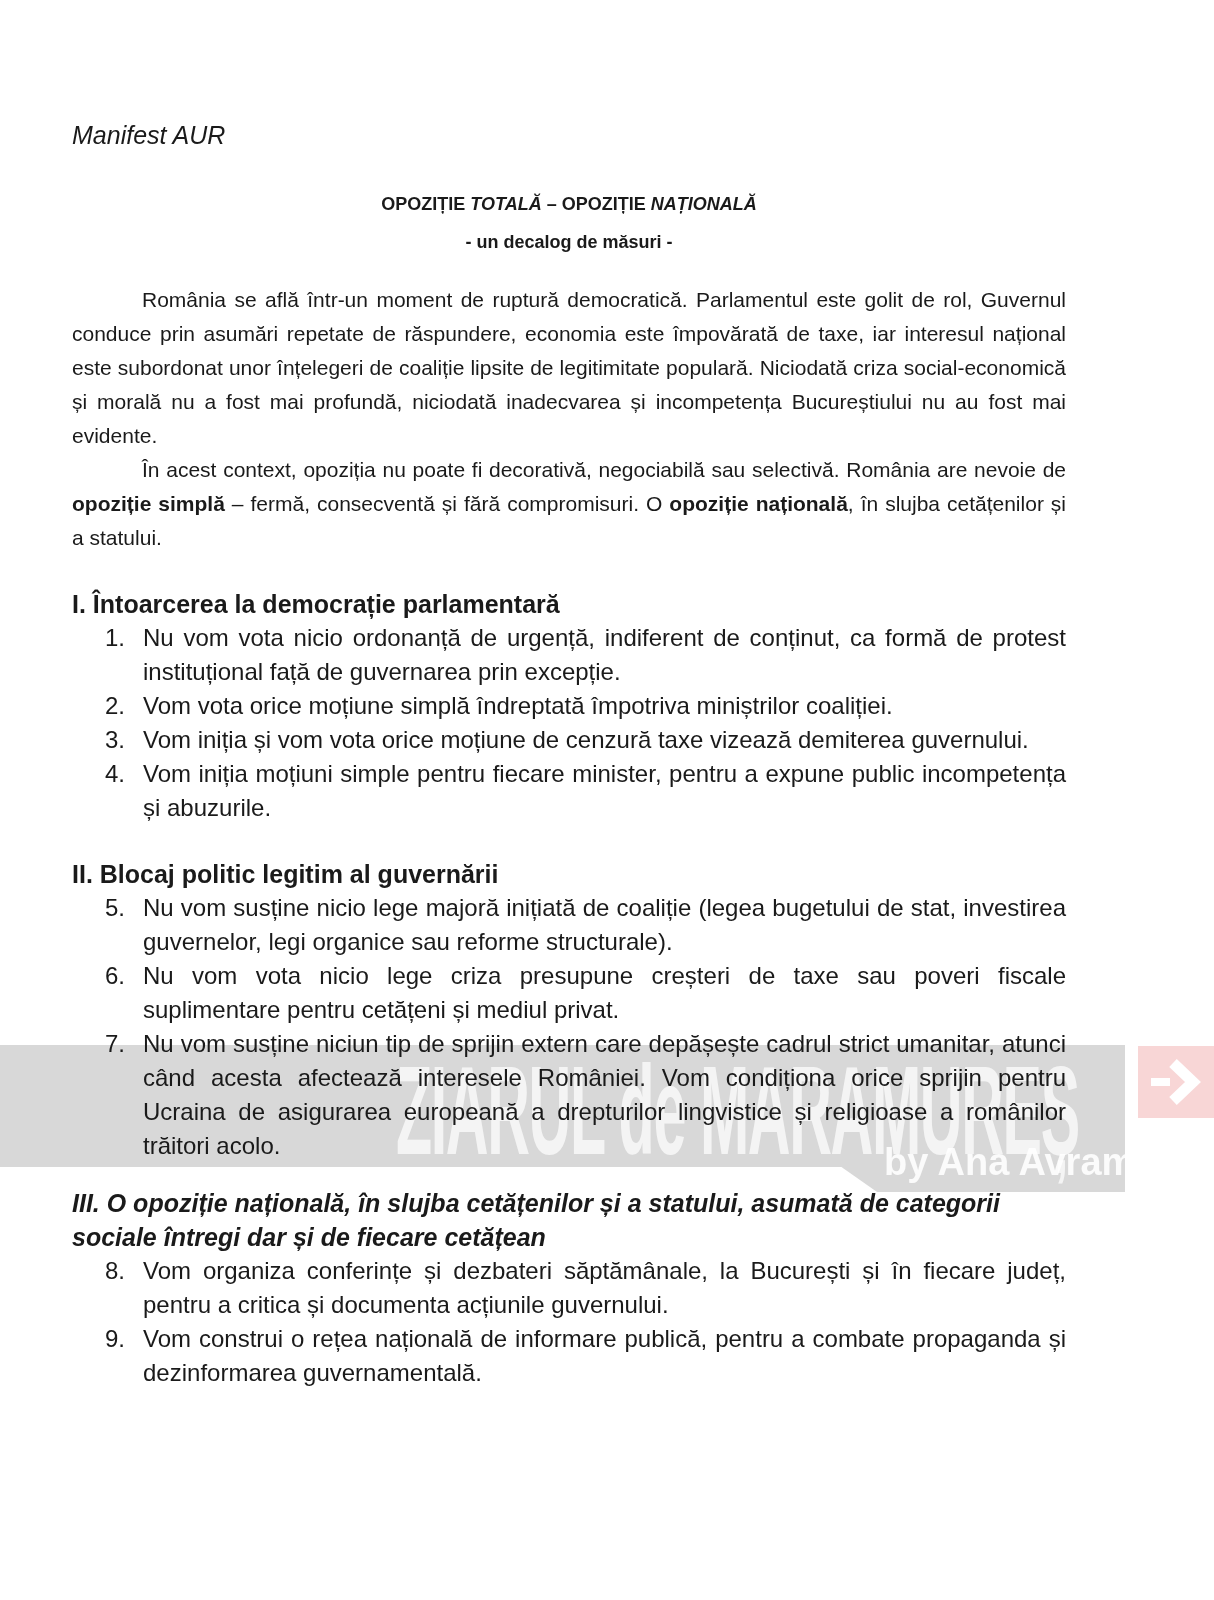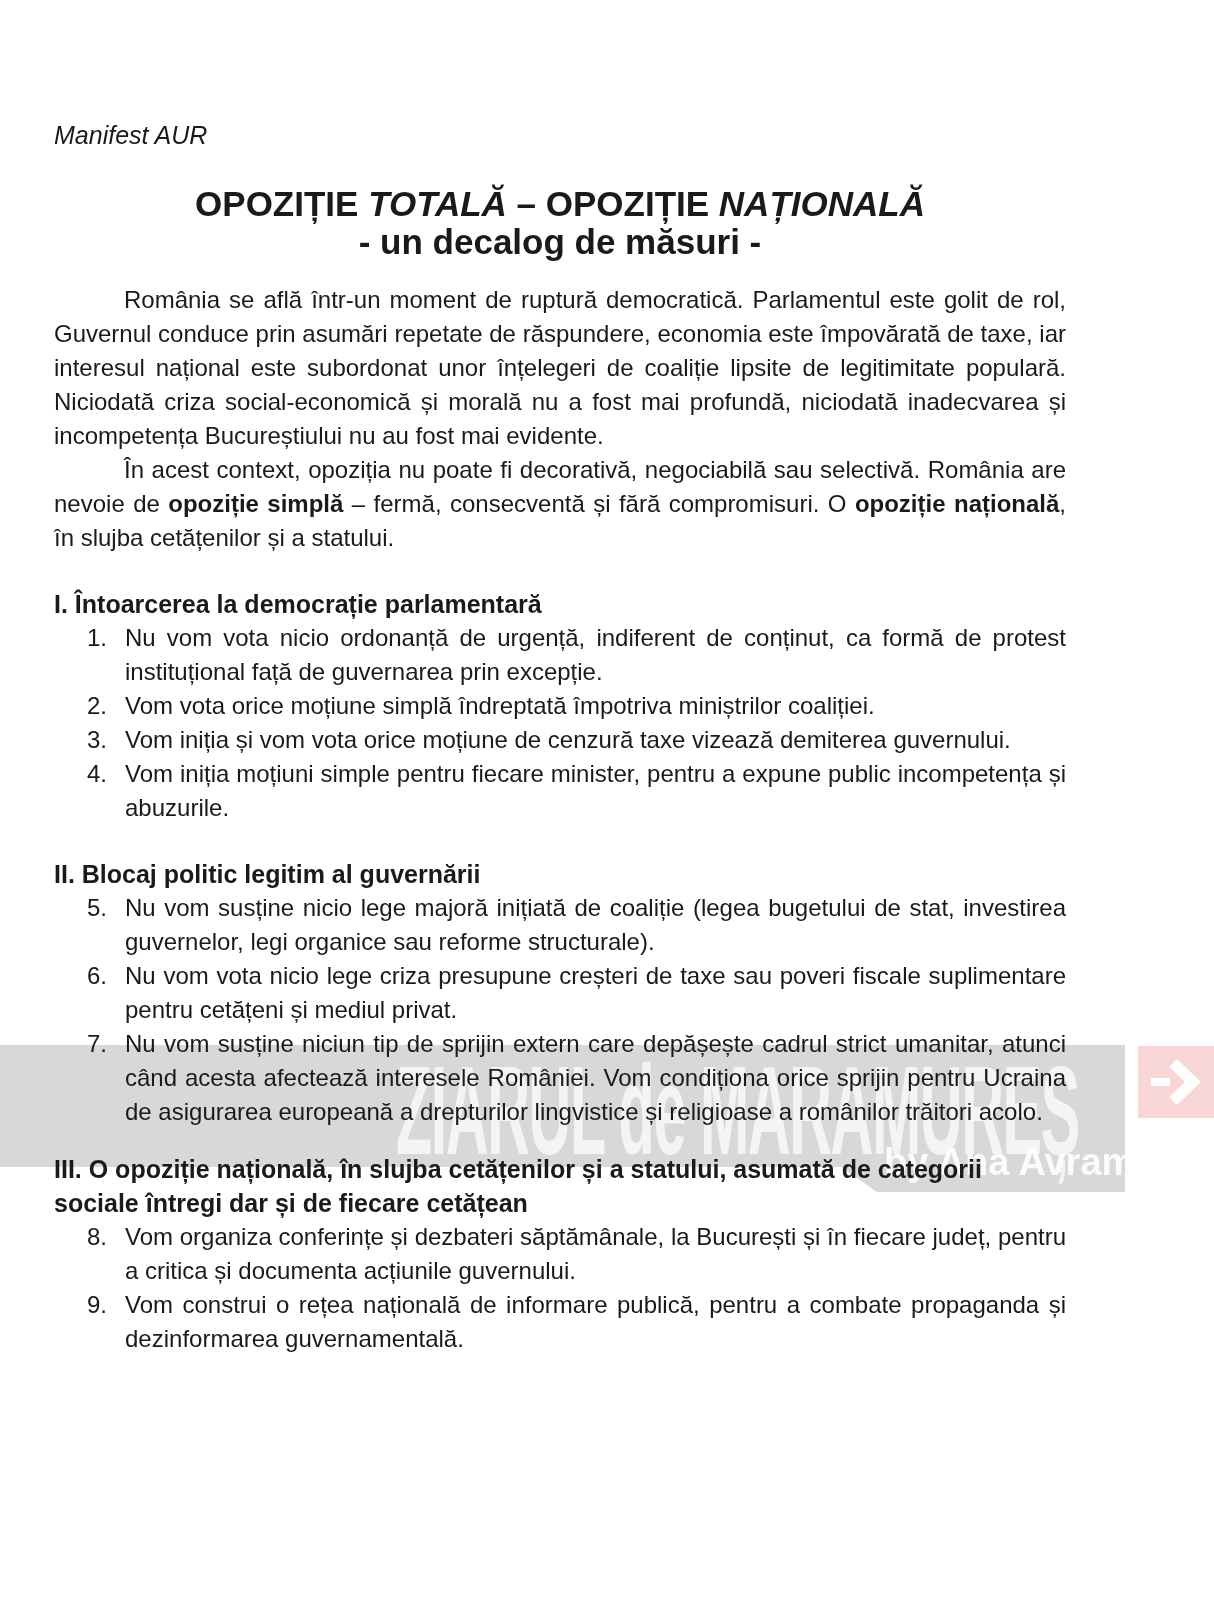--- a/index.html
+++ b/index.html
@@ -7,49 +7,49 @@
   .page {
     position:relative;
     width:1214px; height:1600px;
     background:#ffffff;
     font-family:"Liberation Sans", sans-serif;
     color:#1a1a1a;
     overflow:hidden;
   }
   .content {
     position:relative; z-index:2;
-    padding-left:54px; padding-right:148px;
+    padding-left:72px; padding-right:148px;
   }
   .note {
     margin-top:118px;
     font-style:italic;
     font-size:25px; line-height:34px;
   }
   .title-block {
     margin-top:33px;
     text-align:center;
     font-weight:bold;
-    font-size:35px; line-height:38px;
+    font-size:18px; line-height:38px;
   }
   .title-block i { font-style:italic; }
   .para {
-    font-size:24px; line-height:34px;
+    font-size:21px; line-height:34px;
     text-align:justify;
     text-indent:70px;
   }
   .p1 { margin-top:22px; }
   .para b { font-weight:bold; }
   .sec-heading {
     font-weight:bold;
     font-size:25px; line-height:34px;
     text-align:left;
   }
   .h1 { margin-top:32px; }
   .h2 { margin-top:32px; }
-  .h3 { margin-top:23px; }
+  .h3 { margin-top:23px;font-style:italic; }
   .li {
     display:flex;
     font-size:24px; line-height:34px;
   }
   .num {
     flex:none;
     width:38px;
     margin-left:33px;
   }
   .txt {

